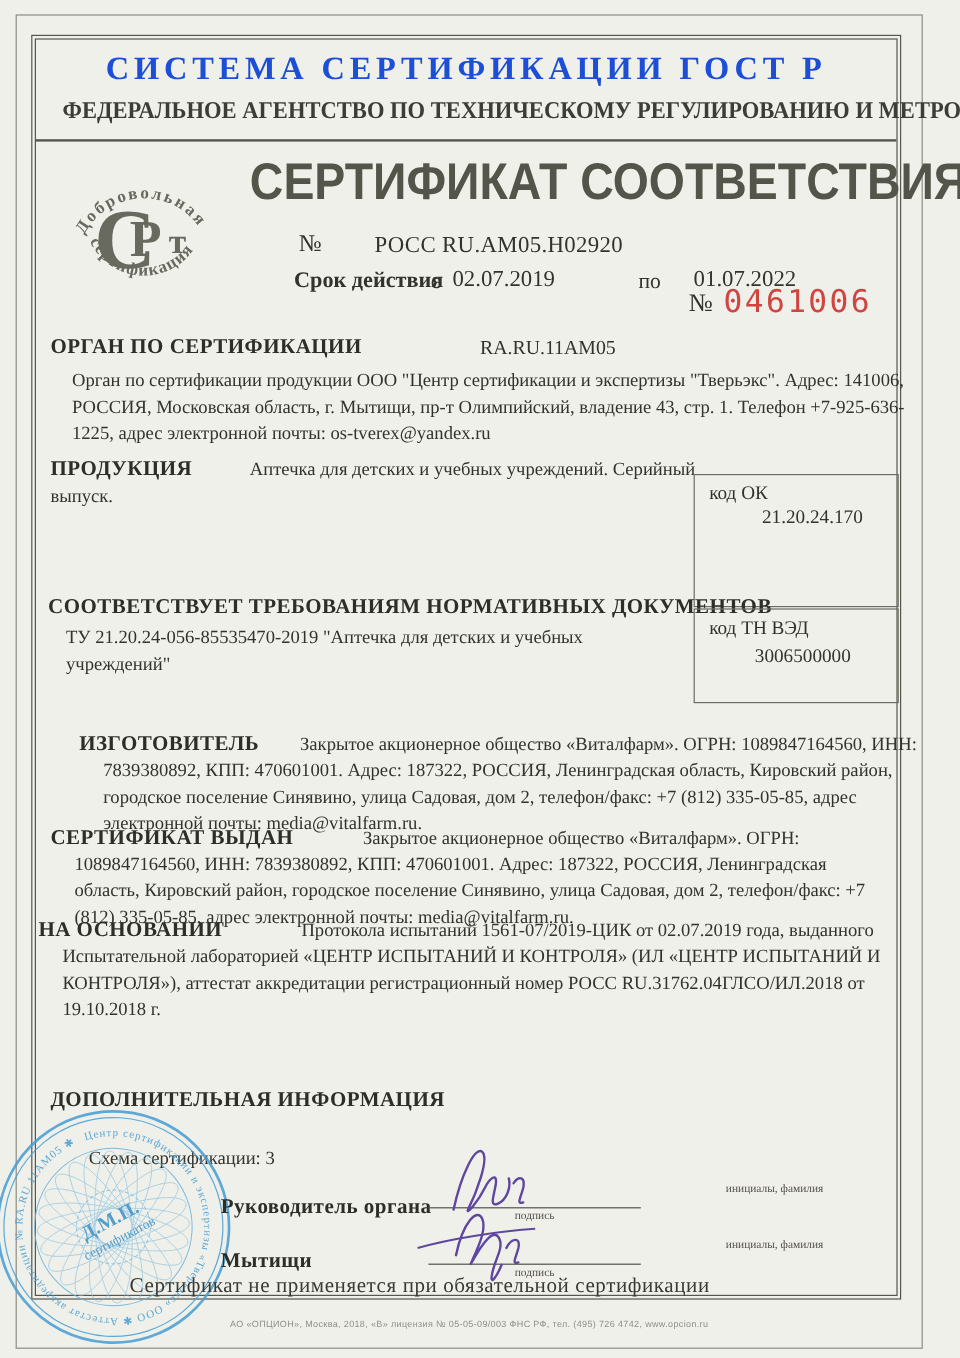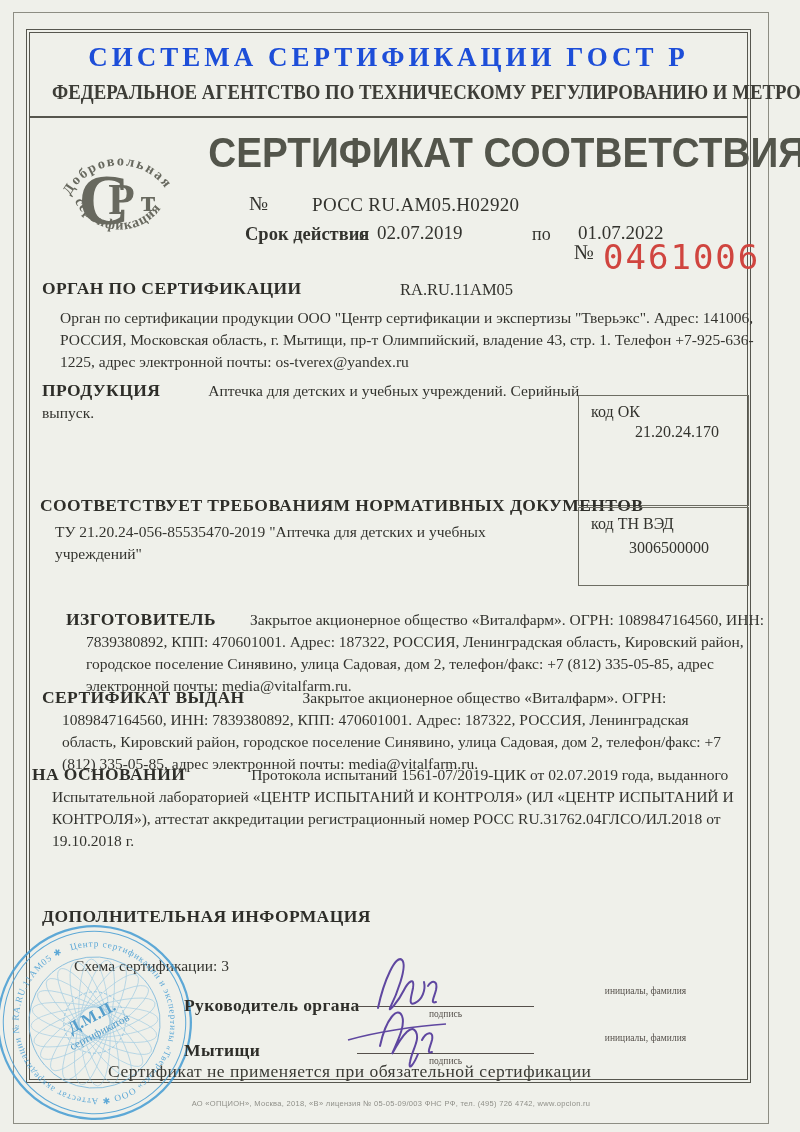--- a/index.html
+++ b/index.html
@@ -35,21 +35,21 @@
 
   .no-label { left:249px; top:192px; font-size:20px; }
   .no-value { left:312px; top:194px; font-size:19px; letter-spacing:0.3px; }
   .validity-label { left:245px; top:224px; font-size:18.5px; font-weight:bold; }
   .validity-from-label { left:359px; top:224px; font-size:18px; }
   .validity-from { left:377px; top:222px; font-size:19px; }
   .validity-to-label { left:532px; top:224px; font-size:18px; }
   .validity-to { left:578px; top:222px; font-size:19px; }
   .formno-label { left:574px; top:240px; font-size:21px; }
   .formno { left:603px; top:237px; font-family:"DejaVu Sans Mono", monospace;
-    font-size:34px; letter-spacing:2px; }
+    font-size:26px; letter-spacing:2px; }
 
   .org-heading { left:42px; top:278px; }
   .org-code { left:400px; top:280px; font-size:16.5px; }
   .org-text { left:60px; top:307px; width:694px; }
 
   .product-para { left:42px; top:379px; width:552px; }
   .product-para .sec-heading { margin-right:48px; }
 
   .code-box { border:1.5px solid #6d6d63; }
   .ok-box { left:578px; top:395px; width:171px; height:111px; }

